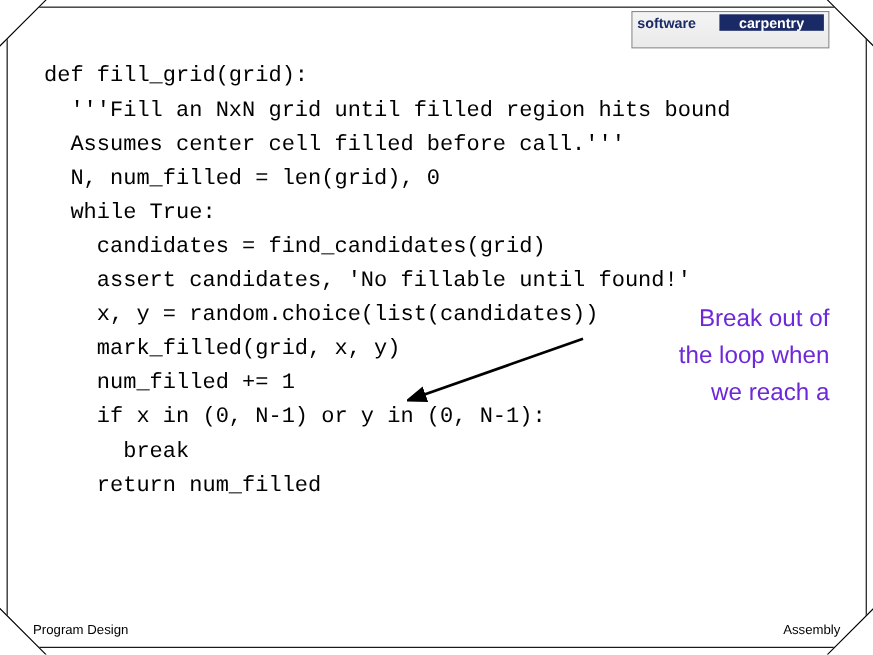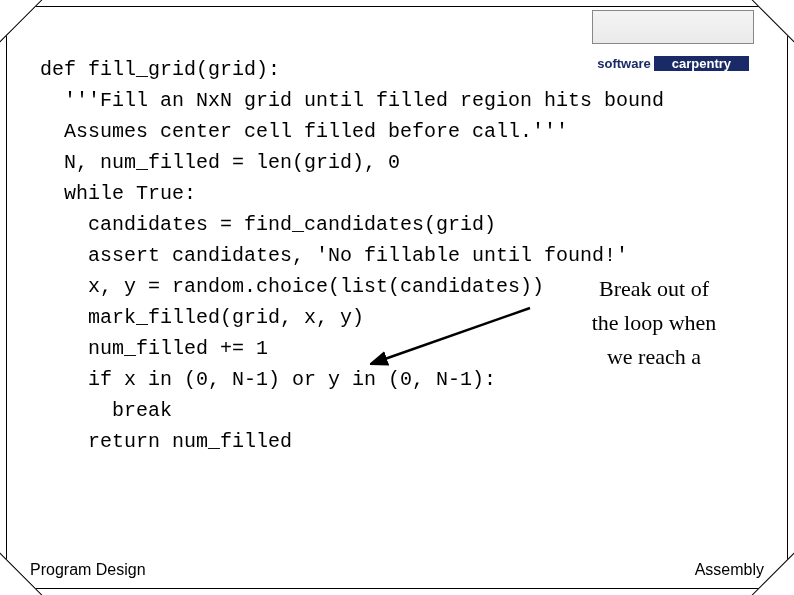--- a/index.html
+++ b/index.html
@@ -42,62 +42,61 @@
     padding: 2px 4px;
     background: linear-gradient(#f4f4f4,#eaeaea);
   }
   .logo-top {
     font-size: 8px;
     color: #556;
     letter-spacing: 0.5px;
   }
   .logo-main {
     display: flex;
-    gap: 3px;
+    gap: 21px;
     font-weight: bold;
-    margin-top: 43px;
   }
   .lw1 { color: #1a2a66; font-size: 13px; }
   .lw2 { background: #1a2a66; color: #fff; padding: 0 18px; font-size: 13px; }
   .code-block {
     position: absolute;
     top: 54px;
     left: 40px;
     right: 0;
     font-family: "Courier New", monospace;
     font-size: 20px;
     line-height: 1.55;
     color: #000;
     white-space: pre;
   }
   .annotation {
     position: absolute;
     right: 40px;
     top: 272px;
     width: 200px;
-    font-family: Liberation Serif, serif;
+    font-family: Liberation Sans, sans-serif;
     font-size: 22px;
     line-height: 1.55;
-    color: #000000;
-    text-align: center;
+    color: #6d28d9;
+    text-align: right;
   }
   .arrow-svg {
     position: absolute;
     top: 300px;
     left: 370px;
     pointer-events: none;
   }
   .footer {
     position: absolute;
     bottom: 16px;
     left: 30px;
     right: 30px;
     display: flex;
     justify-content: space-between;
-    font-size: 16px;
+    font-size: 12px;
     color: #000;
   }
 </style>
 </head>
 <body>
 
 <div class="frame"></div>
 <div class="corner-cut tl"></div>
 <div class="corner-cut tr"></div>
 <div class="corner-cut bl"></div>

